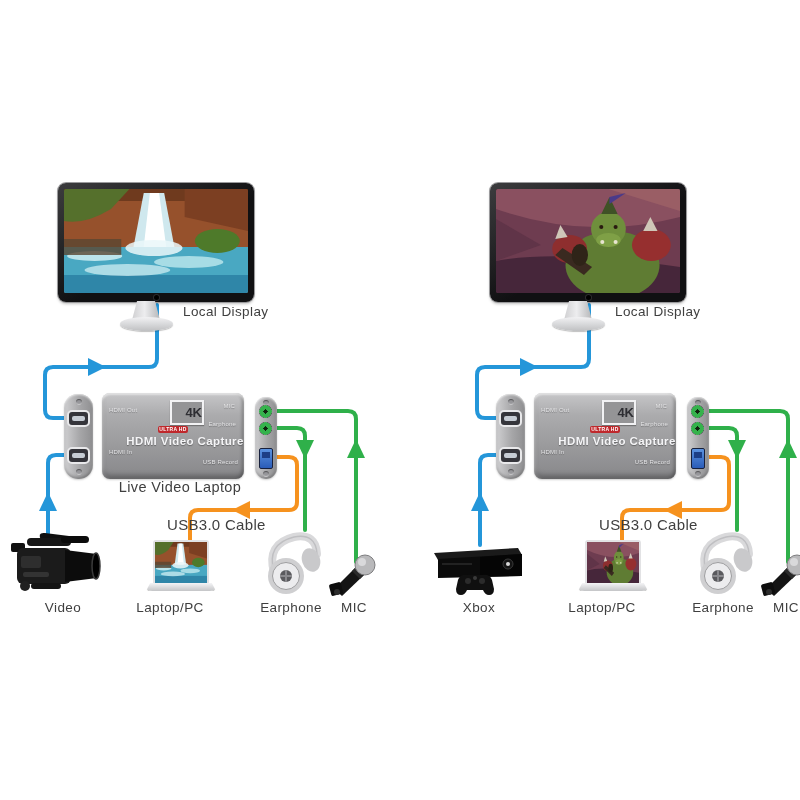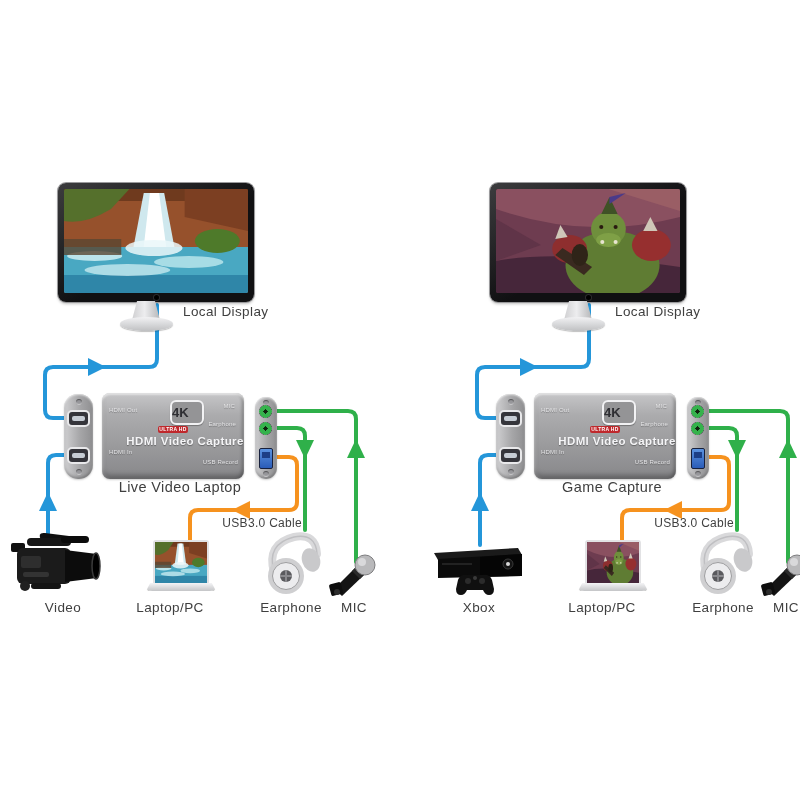--- a/index.html
+++ b/index.html
@@ -58,31 +58,31 @@
                box-shadow:inset 0 2px 2px rgba(255,255,255,.55), inset 0 -4px 5px rgba(0,0,0,.28),
                           inset 2px 0 3px rgba(255,255,255,.25), inset -2px 0 3px rgba(0,0,0,.18),
                           0 1px 2px rgba(0,0,0,.2);}
   .port-lbl{position:absolute;font-size:6px;color:#e3e3e5;text-shadow:0 1px 1px rgba(0,0,0,.3);letter-spacing:.2px;}
   .pl-out{left:7px;top:14px;}
   .pl-mic{right:9px;top:10px;}
   .pl-ear{right:8px;top:28px;}
   .pl-in{left:7px;top:56px;}
   .pl-usb{right:6px;top:66px;}
   .badge{position:absolute;left:50%;top:7px;transform:translateX(-50%);text-align:center;}
-  .badge-box{width:30px;height:21px;border:2px solid #f2f2f4;border-radius:6px;background:#949496;
-             color:#2e2e33;font-size:13px;font-weight:bold;line-height:21px;text-align:left;
+  .badge-box{width:30px;height:21px;border:2px solid #f2f2f4;border-radius:0;background:#949496;
+             color:#2e2e33;font-size:13px;font-weight:bold;line-height:21px;text-align:right;
              box-shadow:0 1px 1px rgba(0,0,0,.3);margin-left:28px;}
   .badge-sub{margin:1px auto 0;width:30px;background:#bf282c;color:#fff;font-size:5px;line-height:7px;
              border-radius:2px;font-weight:bold;letter-spacing:.3px;}
   .device-title{position:absolute;left:0;right:0;top:42px;text-align:center;font-size:11.5px;font-weight:600;
                 color:#f5f5f7;letter-spacing:.4px;text-shadow:0 1px 1px rgba(0,0,0,.35);padding-left:24px;}
   .caption{position:absolute;left:100px;top:309px;width:160px;z-index:3;text-align:center;
            font-size:14.5px;letter-spacing:.4px;}
-  .lbl-cable{position:absolute;left:178px;top:346px;width:124px;z-index:3;text-align:right;
-             font-size:12px;letter-spacing:.3px;}
+  .lbl-cable{position:absolute;left:167px;top:346px;width:124px;z-index:3;text-align:left;
+             font-size:15px;letter-spacing:.3px;}
 
   
   .art{position:absolute;z-index:2;}
   .art-source-cam{left:11px;top:360px;width:90px;height:66px;}
   .art-source-xbox{left:-2px;top:375px;width:96px;height:53px;}
   .laptop{left:146px;top:370px;width:70px;height:58px;}
   .laptop-screen{position:absolute;left:7px;top:0;width:56px;height:43px;box-sizing:border-box;
                  border:2px solid #e2e2e4;border-bottom:none;border-radius:3px 3px 0 0;overflow:hidden;background:#000;}
   .laptop-base{position:absolute;left:0;top:43px;width:70px;height:8px;
                background:linear-gradient(#f4f4f6,#c4c5c7);border-radius:2px 2px 6px 6px;
@@ -311,21 +311,20 @@
       </div>
       <div class="device-title">HDMI Video Capture</div>
     </div>
     <div class="side-panel panel-out">
       <div class="screw" style="left:8px;top:3px;"></div>
       <div class="jack" style="top:8px;"></div>
       <div class="jack" style="top:25px;"></div>
       <div class="usb-port" style="top:51px;"></div>
       <div class="screw" style="left:8px;top:74px;"></div>
     </div>
-    <div class="caption">Game Capture</div>
     <div class="lbl-cable">USB3.0 Cable</div>
 
     <svg class="art art-source-xbox" viewBox="0 0 96 53">
         <use href="#art-xbox"></use>
       </svg>
     <div class="art laptop">
       <div class="laptop-screen">
         <svg class="screen-art">
             <use href="#art-orc"></use>
           </svg>

